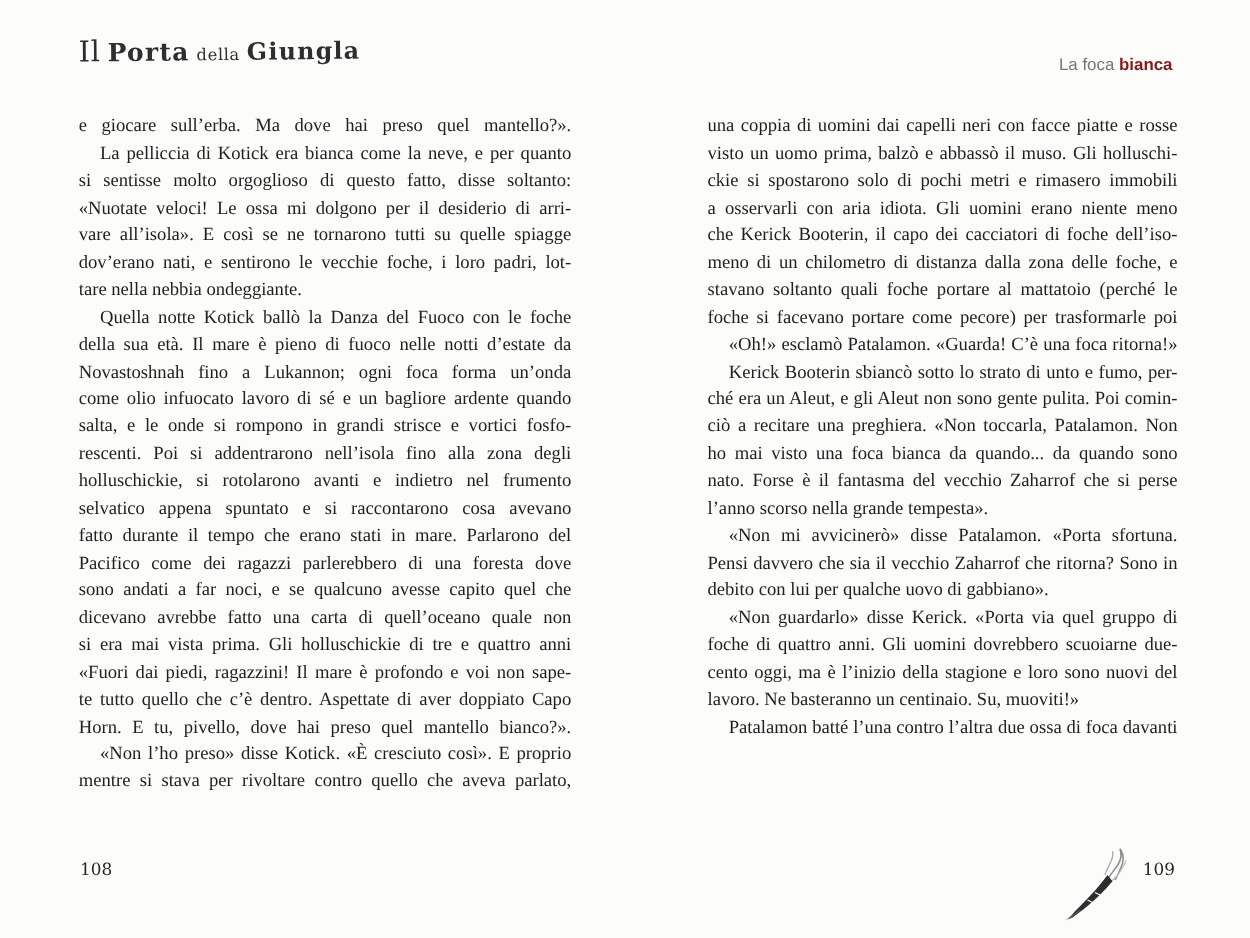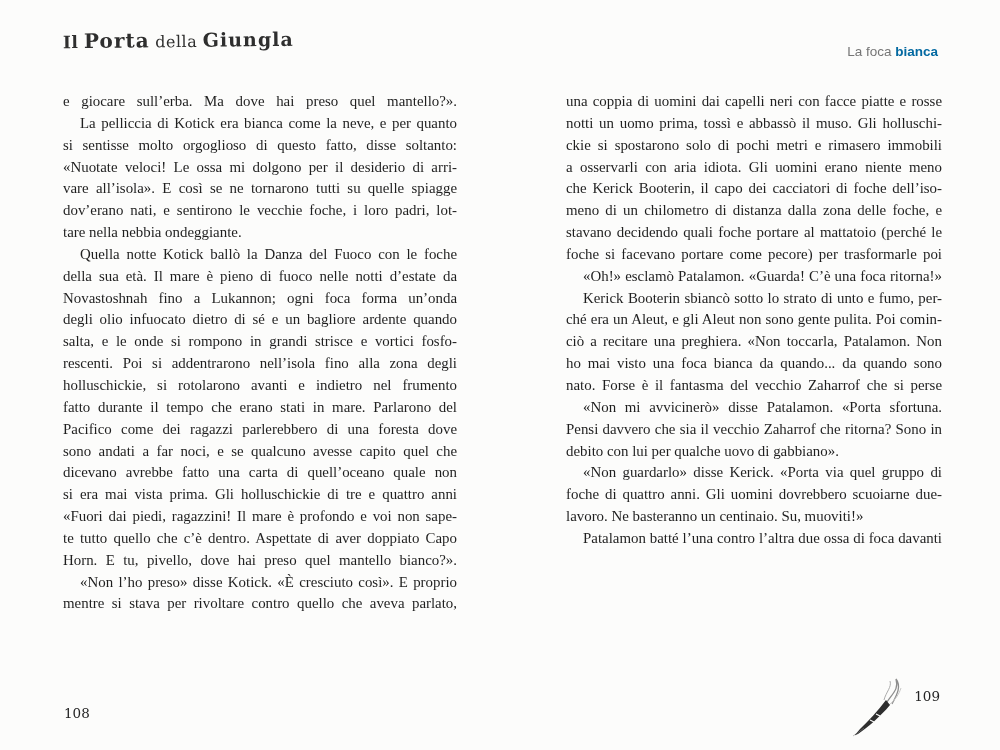--- a/index.html
+++ b/index.html
@@ -18,34 +18,34 @@
 
   
   .book-title {
     position: absolute; left: 63px; top: 28px;
     font-family: "DejaVu Serif", serif;
     color: #2e2e2e;
     white-space: nowrap;
     transform: rotate(-0.6deg);
     letter-spacing: 0.5px;
   }
-  .book-title .w0 { font-size: 17px; font-weight: 700; }
+  .book-title .w0 { font-size: 23px; font-weight: 400; }
   .book-title .w1 { font-size: 20px; font-weight: 700; letter-spacing: 1px; }
-  .book-title .w2 { font-size: 16px; font-weight: 400; letter-spacing: 0.5px; }
+  .book-title .w2 { font-size: 13px; font-weight: 400; letter-spacing: 0.5px; }
   .book-title .w3 { font-size: 19px; font-weight: 700; letter-spacing: 1px; }
   .book-title span { vertical-align: baseline; }
 
   .chapter-title {
     position: absolute; right: 62px; top: 44px;
     font-family: "Liberation Sans", sans-serif;
     font-size: 13.5px;
     color: #757575;
     white-space: nowrap;
   }
-  .chapter-title .bold { font-weight: 700; color: #0369a1; }
+  .chapter-title .bold { font-weight: 700; color: #7f1d1d; }
 
   
   .page-col {
     position: absolute; top: 91px;
     font-size: 14.9px;
     line-height: 21.85px;
     color: #1f1f1f;
   }
   .page-col.left  { left: 63px;  width: 394px; }
   .page-col.right { left: 566px; width: 376px; }
@@ -59,21 +59,21 @@
   .line.last { text-align-last: left; }
   .line.indent { text-indent: 17px; }
 
   
   .page-number {
     position: absolute; top: 688px;
     font-family: "DejaVu Serif", serif;
     font-size: 13.5px;
     color: #242424;
   }
-  .page-number.left { left: 64px; margin-top: 17px; }
+  .page-number.left { left: 64px; }
   .page-number.right { right: 60px; }
 
   
   .footer-art {
     position: absolute; left: 849px; top: 675px;
     width: 56px; height: 64px;
   }
 </style>
 </head>
 <body>
@@ -97,56 +97,59 @@
       <div class="line">e giocare sull’erba. Ma dove hai preso quel mantello?».</div>
       <div class="line indent">La pelliccia di Kotick era bianca come la neve, e per quanto</div>
       <div class="line">si sentisse molto orgoglioso di questo fatto, disse soltanto:</div>
       <div class="line">«Nuotate veloci! Le ossa mi dolgono per il desiderio di arri-</div>
       <div class="line">vare all’isola». E così se ne tornarono tutti su quelle spiagge</div>
       <div class="line">dov’erano nati, e sentirono le vecchie foche, i loro padri, lot-</div>
       <div class="line last">tare nella nebbia ondeggiante.</div>
       <div class="line indent">Quella notte Kotick ballò la Danza del Fuoco con le foche</div>
       <div class="line">della sua età. Il mare è pieno di fuoco nelle notti d’estate da</div>
       <div class="line">Novastoshnah fino a Lukannon; ogni foca forma un’onda</div>
-      <div class="line">degli olio infuocato dietro di sé e un bagliore ardente quando</div>
+      <div class="line">come olio infuocato lavoro di sé e un bagliore ardente quando</div>
       <div class="line">salta, e le onde si rompono in grandi strisce e vortici fosfo-</div>
       <div class="line">rescenti. Poi si addentrarono nell’isola fino alla zona degli</div>
       <div class="line">holluschickie, si rotolarono avanti e indietro nel frumento</div>
+      <div class="line">selvatico appena spuntato e si raccontarono cosa avevano</div>
       <div class="line">fatto durante il tempo che erano stati in mare. Parlarono del</div>
       <div class="line">Pacifico come dei ragazzi parlerebbero di una foresta dove</div>
       <div class="line">sono andati a far noci, e se qualcuno avesse capito quel che</div>
       <div class="line">dicevano avrebbe fatto una carta di quell’oceano quale non</div>
       <div class="line">si era mai vista prima. Gli holluschickie di tre e quattro anni</div>
       <div class="line">«Fuori dai piedi, ragazzini! Il mare è profondo e voi non sape-</div>
       <div class="line">te tutto quello che c’è dentro. Aspettate di aver doppiato Capo</div>
       <div class="line">Horn. E tu, pivello, dove hai preso quel mantello bianco?».</div>
       <div class="line indent">«Non l’ho preso» disse Kotick. «È cresciuto così». E proprio</div>
       <div class="line">mentre si stava per rivoltare contro quello che aveva parlato,</div>
     </div>
 
   <div class="page-col right">
       <div class="line">una coppia di uomini dai capelli neri con facce piatte e rosse</div>
-      <div class="line">notti un uomo prima, tossì e abbassò il muso. Gli holluschi-</div>
+      <div class="line">visto un uomo prima, balzò e abbassò il muso. Gli holluschi-</div>
       <div class="line">ckie si spostarono solo di pochi metri e rimasero immobili</div>
       <div class="line">a osservarli con aria idiota. Gli uomini erano niente meno</div>
       <div class="line">che Kerick Booterin, il capo dei cacciatori di foche dell’iso-</div>
       <div class="line">meno di un chilometro di distanza dalla zona delle foche, e</div>
-      <div class="line">stavano decidendo quali foche portare al mattatoio (perché le</div>
+      <div class="line">stavano soltanto quali foche portare al mattatoio (perché le</div>
       <div class="line">foche si facevano portare come pecore) per trasformarle poi</div>
       <div class="line indent">«Oh!» esclamò Patalamon. «Guarda! C’è una foca ritorna!»</div>
       <div class="line indent">Kerick Booterin sbiancò sotto lo strato di unto e fumo, per-</div>
       <div class="line">ché era un Aleut, e gli Aleut non sono gente pulita. Poi comin-</div>
       <div class="line">ciò a recitare una preghiera. «Non toccarla, Patalamon. Non</div>
       <div class="line">ho mai visto una foca bianca da quando... da quando sono</div>
       <div class="line">nato. Forse è il fantasma del vecchio Zaharrof che si perse</div>
+      <div class="line last">l’anno scorso nella grande tempesta».</div>
       <div class="line indent">«Non mi avvicinerò» disse Patalamon. «Porta sfortuna.</div>
       <div class="line">Pensi davvero che sia il vecchio Zaharrof che ritorna? Sono in</div>
       <div class="line last">debito con lui per qualche uovo di gabbiano».</div>
       <div class="line indent">«Non guardarlo» disse Kerick. «Porta via quel gruppo di</div>
       <div class="line">foche di quattro anni. Gli uomini dovrebbero scuoiarne due-</div>
+      <div class="line">cento oggi, ma è l’inizio della stagione e loro sono nuovi del</div>
       <div class="line last">lavoro. Ne basteranno un centinaio. Su, muoviti!»</div>
       <div class="line indent">Patalamon batté l’una contro l’altra due ossa di foca davanti</div>
     </div>
 
   <div class="footer-art">
     <svg viewBox="0 0 56 64" width="56" height="64" xmlns="http://www.w3.org/2000/svg">
 
       <path d="M38 27 C44 18 50 14 47 4 C53 12 47 21 43 29" fill="none" stroke="#8d8d8d" stroke-width="1.3"></path>
       <path d="M35 25 C37 17 43 12 41 6" fill="none" stroke="#ababab" stroke-width="1"></path>
       <path d="M40 30 C47 24 50 19 52 13" fill="none" stroke="#c2c2c2" stroke-width="0.9"></path>

